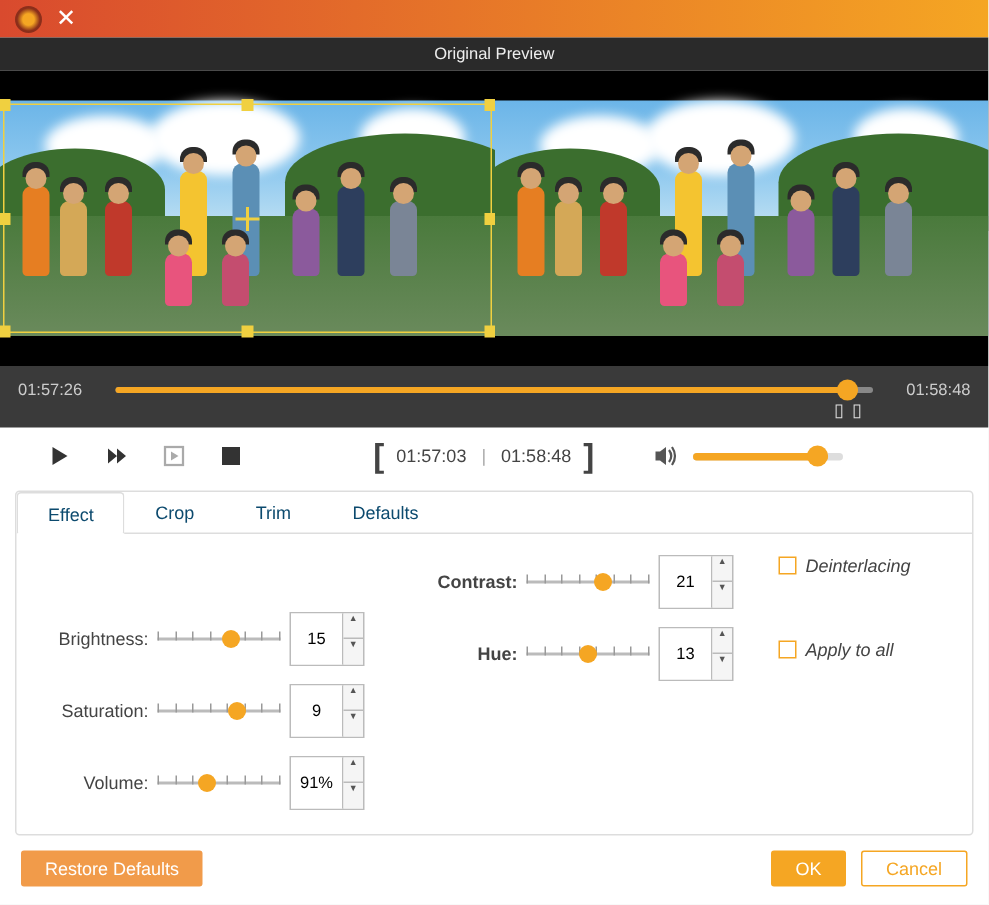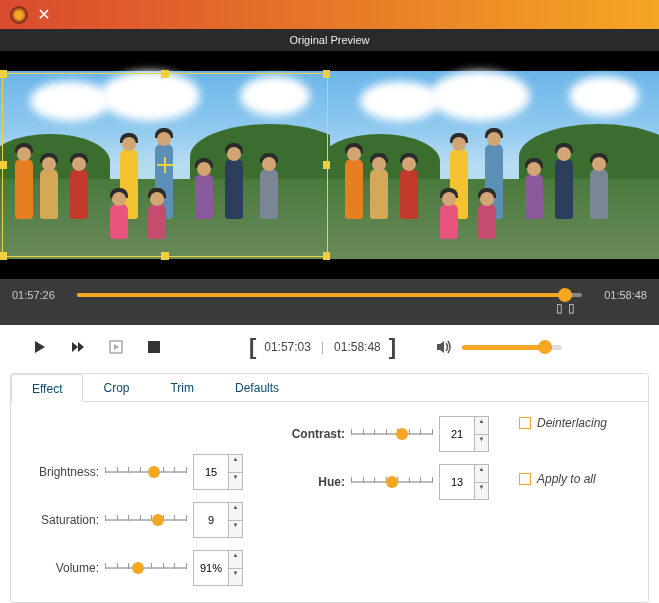--- a/index.html
+++ b/index.html
@@ -440,14 +440,20 @@
         </div>
         <div style="height:18px"></div>
         <div class="check">
           <div class="box"></div>
           <span>Apply to all</span>
         </div>
       </div>
     </div>
   </div>
 
+  <div class="footer">
+    <button class="btn restore">Restore Defaults</button>
+    <div class="spacer"></div>
+    <button class="btn">OK</button>
+    <button class="btn cancel">Cancel</button>
+  </div>
 
 </div>
 
 </body></html>

